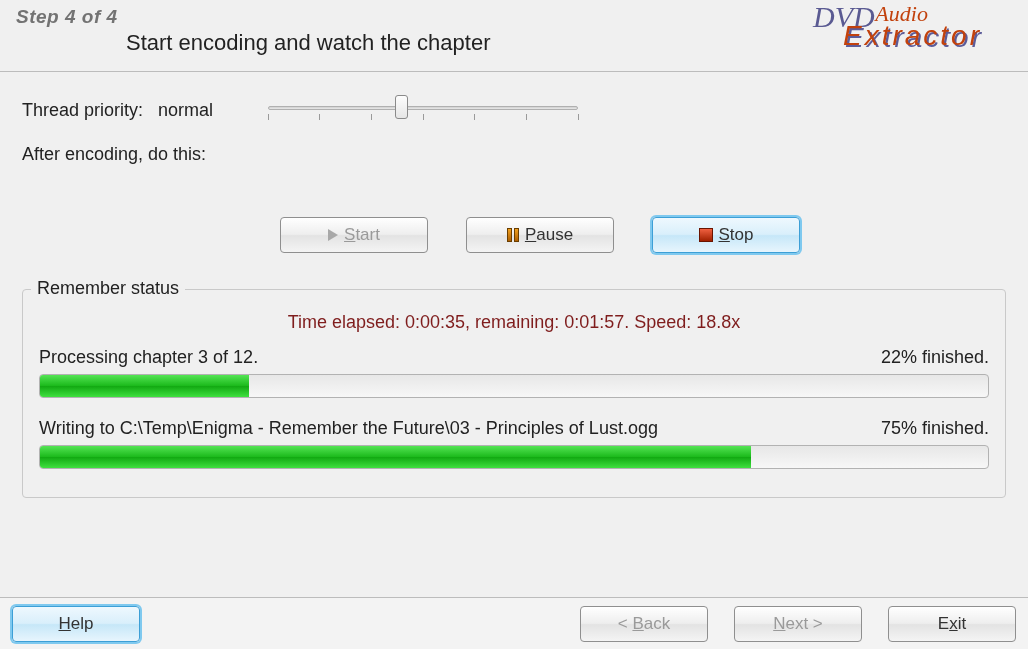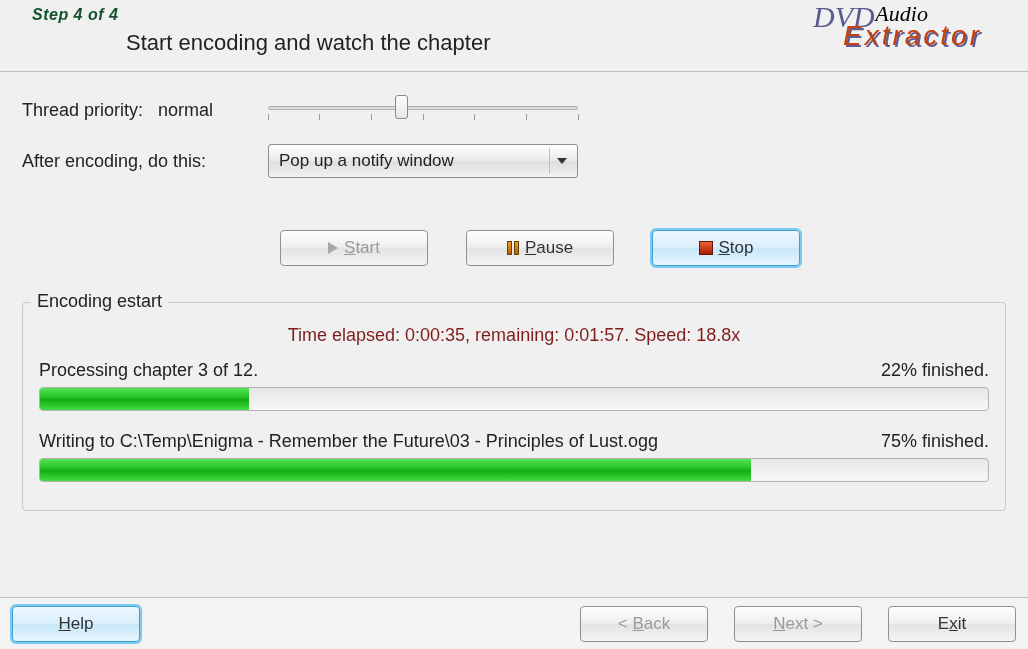--- a/index.html
+++ b/index.html
@@ -19,24 +19,23 @@
     position: relative;
     height: 72px;
     border-bottom: 1px solid #bcbcbc;
   }
   .step-label {
     position: absolute;
     left: 16px;
     top: 6px;
     font-style: italic;
     font-weight: 600;
-    color: #14532d;
-    font-size: 16px;
+    color: #737373;
+    font-size: 19px;
     letter-spacing: .5px;
-    margin-left: 16px;
   }
   .page-title {
     position: absolute;
     left: 126px;
     top: 30px;
     font-size: 22px;
     color: #222;
   }
   .logo {
     position: absolute;
@@ -48,21 +47,21 @@
   .logo .dvd {
     font-family: "Brush Script MT", cursive;
     font-size: 30px;
     color: #5a5a92;
     font-style: italic;
     display: inline-block;
   }
   .logo .audio {
     font-family: "Brush Script MT", cursive;
     font-size: 22px;
-    color: #000000;
+    color: #c2410c;
     font-style: italic;
     display: inline-block;
     margin-left: -4px;
     vertical-align: 6px;
   }
   .logo .extractor {
     display: block;
     font-family: Impact, "Arial Black", sans-serif;
     font-size: 28px;
     letter-spacing: 3px;
@@ -250,26 +249,20 @@
       <div class="slider-tick" style="left:50%"></div>
       <div class="slider-tick" style="left:66.6%"></div>
       <div class="slider-tick" style="left:83.3%"></div>
       <div class="slider-tick" style="left:100%"></div>
       <div class="slider-thumb" id="slider-thumb" style="left: calc(42.8571% - 6px);"></div>
     </div>
   </div>
 
   <div class="row">
     <div class="row-label">After encoding, do this:</div>
-    <div class="dropdown">
-      <span>Pop up a notify window</span>
-      <div class="dropdown-caret">
-        <div class="caret-down"></div>
-      </div>
-    </div>
   </div>
 
   <div class="controls-row">
     <div class="btn disabled">
       <span class="ico-play"></span>
       <span><span class="accel">S</span><span id="start-rest">tart</span></span>
     </div>
     <div class="btn">
       <span class="ico-pause">
           <span></span>
@@ -277,21 +270,21 @@
         </span>
       <span><span class="accel">P</span><span id="pause-rest">ause</span></span>
     </div>
     <div class="btn focus">
       <span class="ico-stop"></span>
       <span><span class="accel">S</span><span id="stop-rest">top</span></span>
     </div>
   </div>
 
   <div class="groupbox">
-    <div class="group-title">Encoding estart</div>
+    <div class="group-title">Remember status</div>
 
     <div class="status-line">Time elapsed: 0:00:35, remaining: 0:01:57. Speed: 18.8x</div>
 
     <div class="progress-block">
       <div class="progress-labels">
         <span>Processing chapter 3 of 12.</span>
         <span>22% finished.</span>
       </div>
       <div class="progressbar">
         <div class="progressbar-fill" id="pb1" style="width: 22%;"></div>

